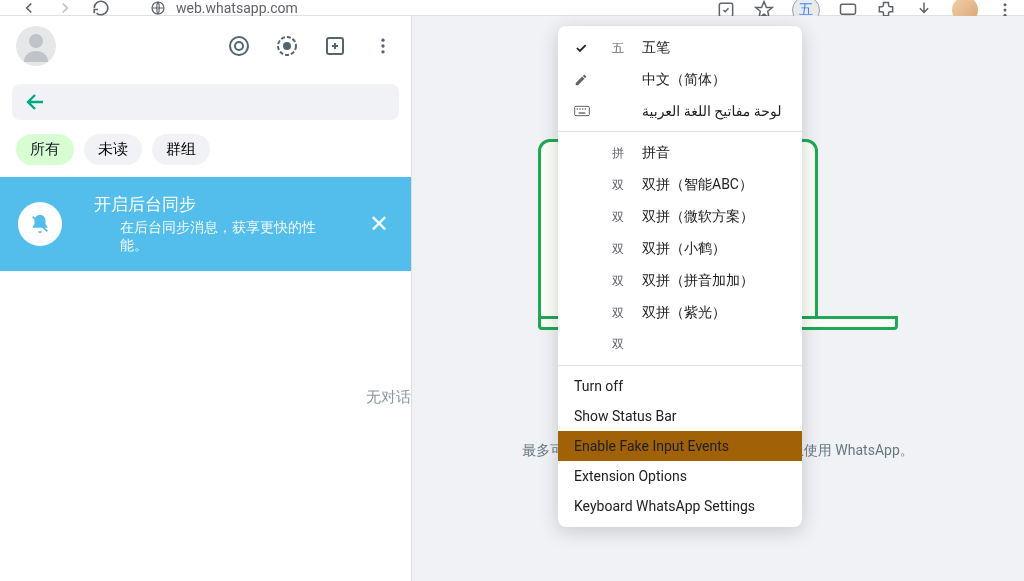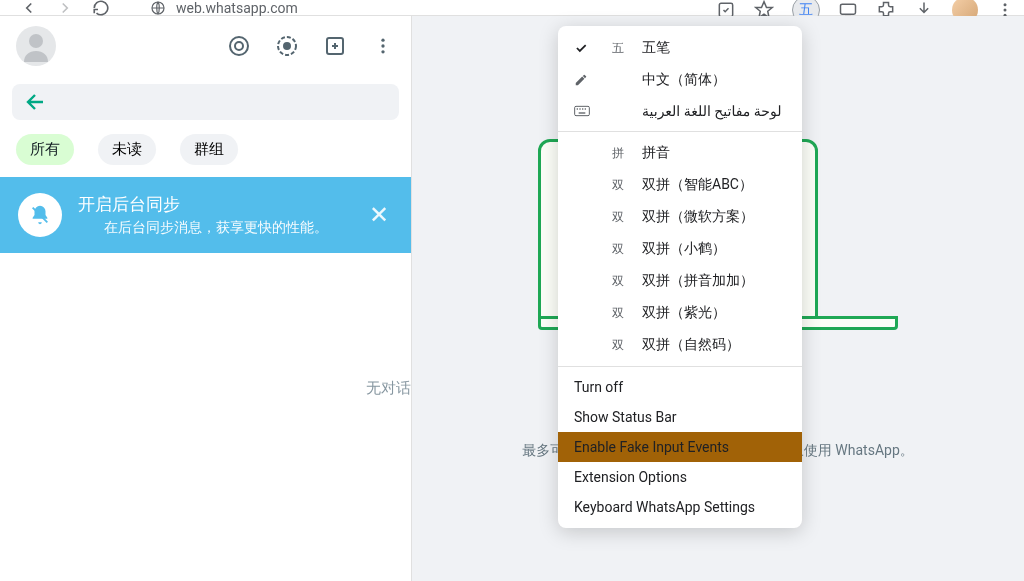--- a/index.html
+++ b/index.html
@@ -128,21 +128,21 @@
       padding: 0 12px;
     }
     .back-arrow {
       color: #00a884;
       font-size: 20px;
       font-weight: bold;
     }
     
     .filter-chips {
       display: flex;
-      gap: 24px;
+      gap: 10px;
       padding: 6px 16px 12px;
     }
     .chip {
       padding: 6px 14px;
       border-radius: 18px;
       font-size: 15px;
       background: #f0f2f5;
       color: #000000;
       cursor: pointer;
     }
@@ -150,21 +150,21 @@
       background: #d9fdd3;
       color: #111b21;
     }
     
     .notice-banner {
       background: #53bdeb;
       color: #fff;
       padding: 16px 18px;
       display: flex;
       align-items: center;
-      gap: 16px;
+      gap: 32px;
     }
     .notice-icon-wrap {
       width: 44px;
       height: 44px;
       border-radius: 50%;
       background: #fff;
       display: flex;
       align-items: center;
       justify-content: center;
       flex-shrink: 0;
@@ -534,21 +534,20 @@
         <span class="menu-label">双拼（拼音加加）</span>
       </div>
       <div class="menu-item">
         <span class="check-col"></span>
         <span class="menu-icon-col badge">双</span>
         <span class="menu-label">双拼（紫光）</span>
       </div>
       <div class="menu-item">
         <span class="check-col"></span>
         <span class="menu-icon-col badge">双</span>
-        <span class="menu-label">双拼（自然码）</span>
       </div>
     </div>
   <div class="menu-divider"></div>
   <div id="menu-section-3">
       <div class="menu-item">
         <span class="menu-label">Turn off</span>
       </div>
       <div class="menu-item">
         <span class="menu-label">Show Status Bar</span>
       </div>

